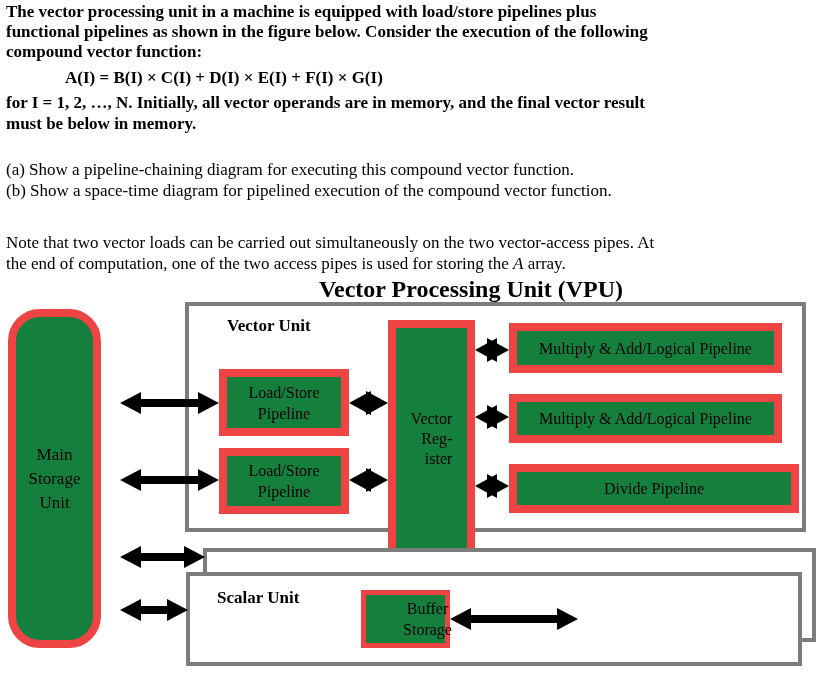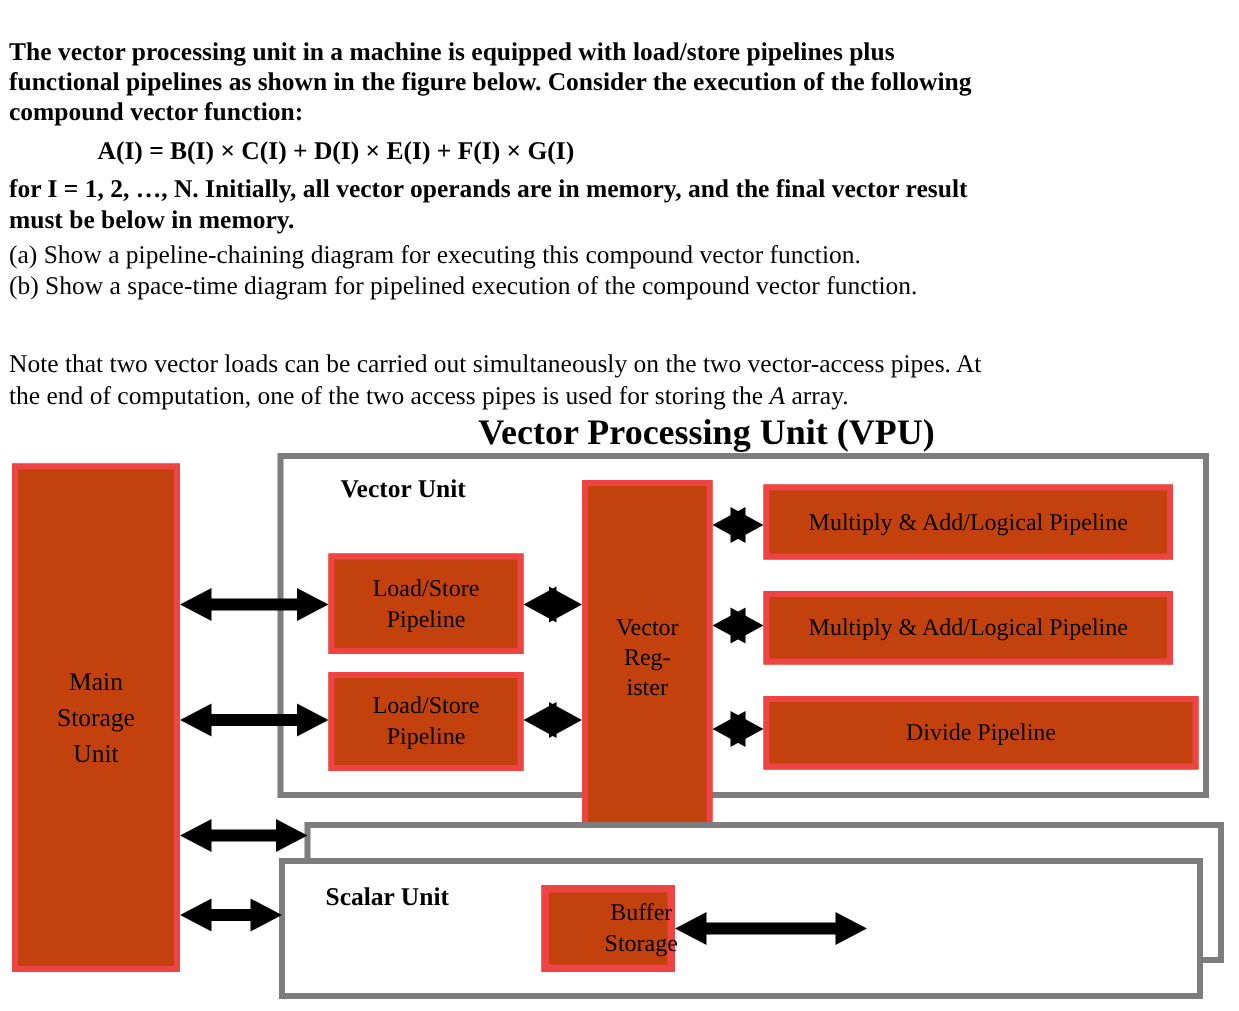--- a/index.html
+++ b/index.html
@@ -1,33 +1,33 @@
 <!DOCTYPE html>
 <html><head>
 <meta charset="utf-8">
 <style>
   html,body{margin:0;padding:0;background:#fff;}
   .page{position:relative;width:826px;height:674px;background:#ffffff;overflow:hidden;
         font-family:"Liberation Serif",serif;color:#000;}
   .tl{position:absolute;left:6px;white-space:nowrap;font-size:17px;line-height:20px;}
-  .b{font-weight:bold;margin-top:23px;}
+  .b{font-weight:bold;}
   .formula{left:65px;}
   .title{position:absolute;left:256px;top:276px;width:430px;text-align:center;
          font-size:24px;font-weight:bold;white-space:nowrap;}
-  .box{position:absolute;box-sizing:border-box;background:#c2410c;border:4px solid #ef4444;
+  .box{position:absolute;box-sizing:border-box;background:#15803d;border:8px solid #ef4444;
        display:flex;align-items:center;justify-content:center;text-align:center;
        font-size:16px;line-height:21px;}
   .box .ln{display:block;}
   .gbox{position:absolute;box-sizing:border-box;background:#fff;border:4px solid #7d7d7d;}
   .ulabel{position:absolute;font-size:17px;font-weight:bold;white-space:nowrap;}
-  .msu{left:8px;top:309px;width:112px;height:339px;font-size:17px;line-height:24px;}
+  .msu{left:8px;top:309px;width:93px;height:339px;font-size:17px;line-height:24px;border-radius:32px;}
   .vu{left:185px;top:302px;width:621px;height:230px;}
   .ls1{left:219px;top:369px;width:130px;height:67px;}
   .ls2{left:219px;top:448px;width:130px;height:66px;}
-  .vreg{left:388px;top:320px;width:87px;height:238px;line-height:20px;}
+  .vreg{left:388px;top:320px;width:87px;height:238px;line-height:20px;text-align:right;}
   .ma1{left:509px;top:323px;width:273px;height:50px;}
   .ma2{left:509px;top:394px;width:273px;height:49px;}
   .divp{left:509px;top:464px;width:290px;height:49px;}
   .sback{left:203px;top:548px;width:613px;height:94px;}
   .sfront{left:186px;top:572px;width:616px;height:94px;}
   .buf{left:361px;top:590px;width:89px;height:58px;border-width:5px;padding-left:44px;}
   .seu{left:578px;top:590px;width:205px;height:58px;border-width:5px;}
   .arrows{position:absolute;left:0;top:0;width:826px;height:674px;z-index:10;pointer-events:none;}
   .arrows line{stroke:#000;stroke-width:8;}
   .arrows polygon{fill:#000;stroke:none;}

